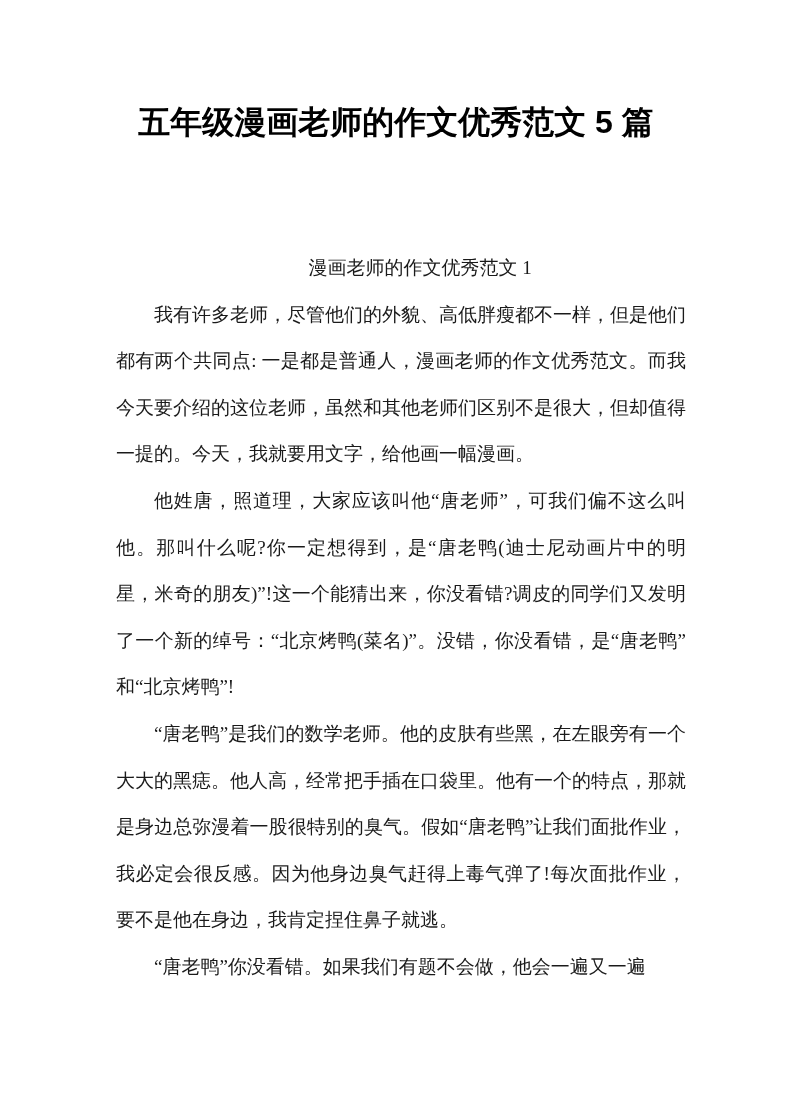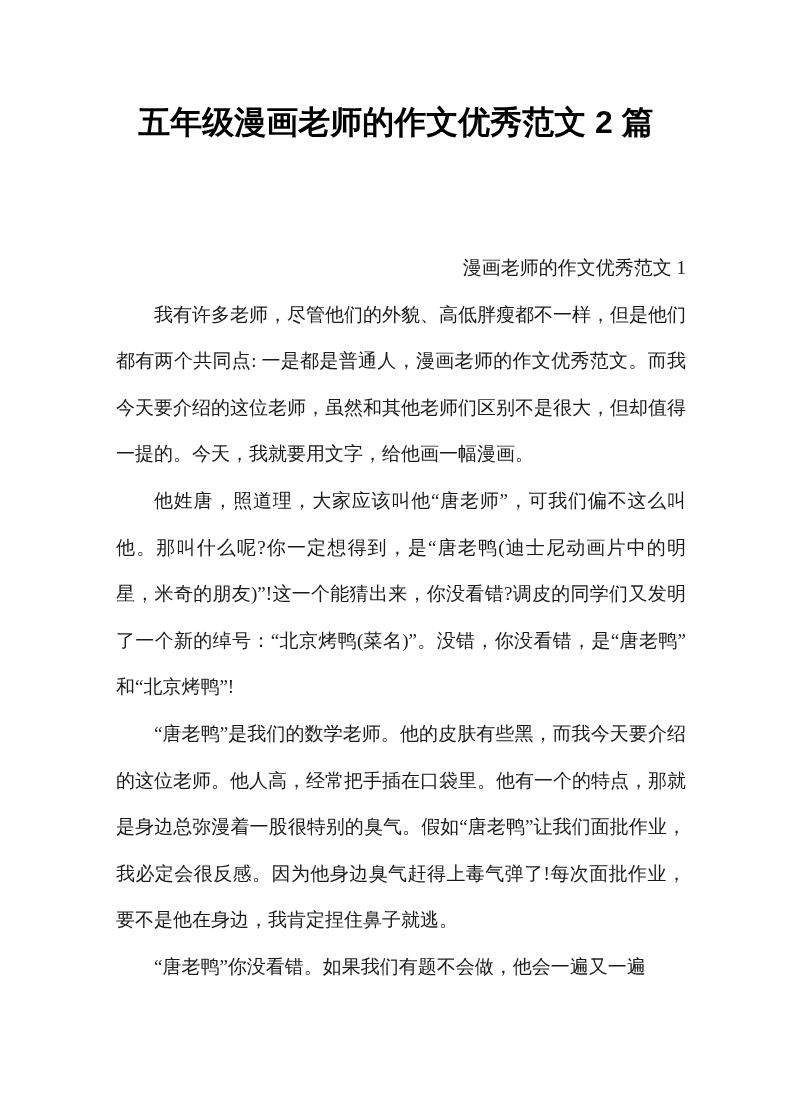--- a/index.html
+++ b/index.html
@@ -37,33 +37,33 @@
     line-height: 46.6px;
     color: var(--text);
     text-align: justify;
     text-justify: inter-ideograph;
   }
   .doc-body p {
     margin: 0;
     text-indent: 2em;
   }
   .section-heading {
-    text-align: right;
+    text-align: center;
   }
 </style>
 </head>
 <body>
 
 <div class="page">
-  <h1 class="doc-title">五年级漫画老师的作文优秀范文 2 篇</h1>
+  <h1 class="doc-title">五年级漫画老师的作文优秀范文 5 篇</h1>
 
   <div class="doc-body">
     <p class="section-heading">漫画老师的作文优秀范文 1</p>
 
     <p>我有许多老师，尽管他们的外貌、高低胖瘦都不一样，但是他们都有两个共同点: 一是都是普通人，漫画老师的作文优秀范文。而我今天要介绍的这位老师，虽然和其他老师们区别不是很大，但却值得一提的。今天，我就要用文字，给他画一幅漫画。</p>
 
     <p>他姓唐，照道理，大家应该叫他“唐老师”，可我们偏不这么叫他。那叫什么呢?你一定想得到，是“唐老鸭(迪士尼动画片中的明星，米奇的朋友)”!这一个能猜出来，你没看错?调皮的同学们又发明了一个新的绰号：“北京烤鸭(菜名)”。没错，你没看错，是“唐老鸭”和“北京烤鸭”!</p>
 
-    <p>“唐老鸭”是我们的数学老师。他的皮肤有些黑，而我今天要介绍的这位老师。他人高，经常把手插在口袋里。他有一个的特点，那就是身边总弥漫着一股很特别的臭气。假如“唐老鸭”让我们面批作业，我必定会很反感。因为他身边臭气赶得上毒气弹了!每次面批作业，要不是他在身边，我肯定捏住鼻子就逃。</p>
+    <p>“唐老鸭”是我们的数学老师。他的皮肤有些黑，在左眼旁有一个大大的黑痣。他人高，经常把手插在口袋里。他有一个的特点，那就是身边总弥漫着一股很特别的臭气。假如“唐老鸭”让我们面批作业，我必定会很反感。因为他身边臭气赶得上毒气弹了!每次面批作业，要不是他在身边，我肯定捏住鼻子就逃。</p>
 
     <p>“唐老鸭”你没看错。如果我们有题不会做，他会一遍又一遍</p>
   </div>
 </div>
 
 </body></html>

